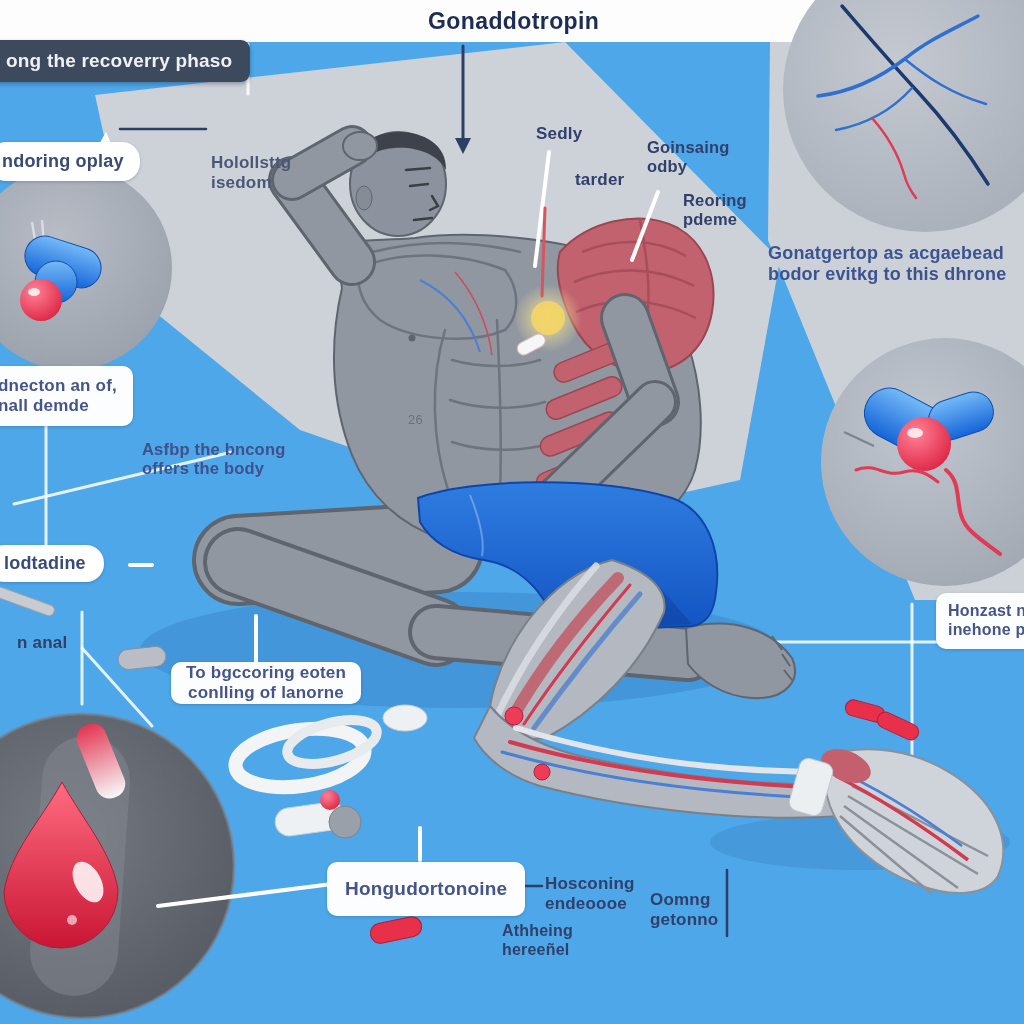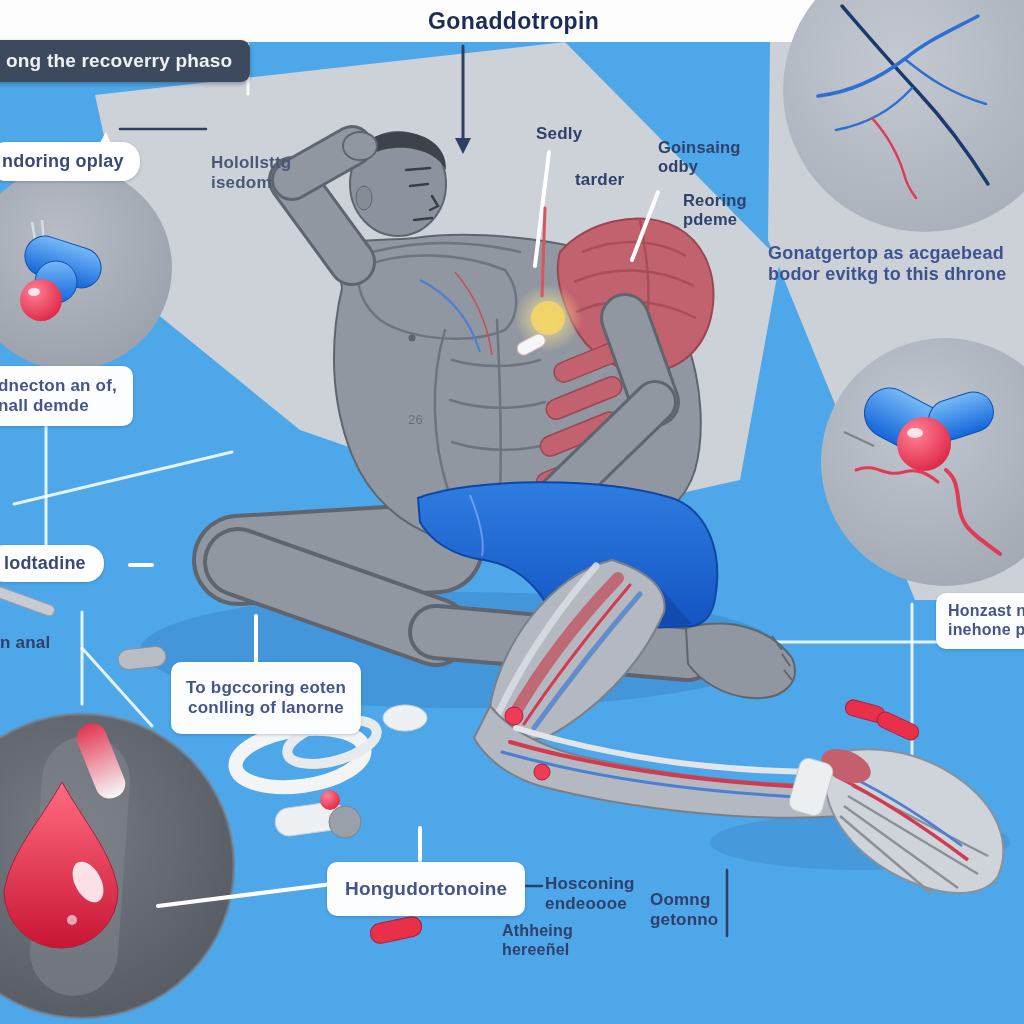--- a/index.html
+++ b/index.html
@@ -275,38 +275,40 @@
 
 <div class="lbl txt" style="left:211px;top:117px;font-size:17px;color:#4a5878;margin-top:36px;">Holollsttg
 isedom</div>
 
 <div class="lbl pill" style="left:-12px;top:142px;padding:9px 16px 9px 14px;font-size:18px;">ndoring oplay</div>
 
 <div class="lbl txt" style="left:536px;top:124px;font-size:17px;">Sedly</div>
 
 <div class="lbl txt" style="left:575px;top:170px;font-size:17px;">tarder</div>
 
-<div class="lbl txt" style="left:647px;top:138px;font-size:16.5px;margin-left:11px;">Goinsaing
+<div class="lbl txt" style="left:647px;top:138px;font-size:16.5px;">Goinsaing
 odby</div>
 
 <div class="lbl txt" style="left:683px;top:191px;font-size:16.5px;">Reoring
 pdeme</div>
 
 <div class="lbl" style="left:768px;top:243px;font-size:18px;color:#3b5490;width:258px;">Gonatgertop as acgaebead
 bodor evitkg to this dhrone</div>
 
 <div class="lbl box" style="left:-18px;top:366px;padding:10px 16px;font-size:17px;">dnecton an of,
 nall demde</div>
 
+<div class="lbl txt" style="left:142px;top:440px;font-size:16.5px;color:#3f508a;">Asfbp the bncong
+offers the body</div>
 
 <div class="lbl pill" style="left:-14px;top:545px;padding:8px 18px;font-size:18px;">lodtadine</div>
 
-<div class="lbl txt" style="left:0px;top:633px;font-size:17px;">n anal</div>
-
-<div class="lbl box" style="left:171px;top:662px;padding:16px 15px;font-size:17px;text-align:center;">To bgccoring eoten
+<div class="lbl txt" style="left:17px;top:633px;font-size:17px;">n anal</div>
+
+<div class="lbl box" style="left:171px;top:662px;padding:1px 15px;font-size:17px;text-align:center;">To bgccoring eoten
 conlling of lanorne</div>
 
 <div class="lbl box" style="left:936px;top:593px;padding:9px 12px;font-size:16px;width:110px;">Honzast n
 inehone p</div>
 
 <div class="lbl box" style="left:327px;top:862px;padding:16px 18px;font-size:19px;">Hongudortonoine</div>
 
 <div class="lbl txt" style="left:545px;top:874px;font-size:17px;">Hosconing
 endeoooe</div>
 

